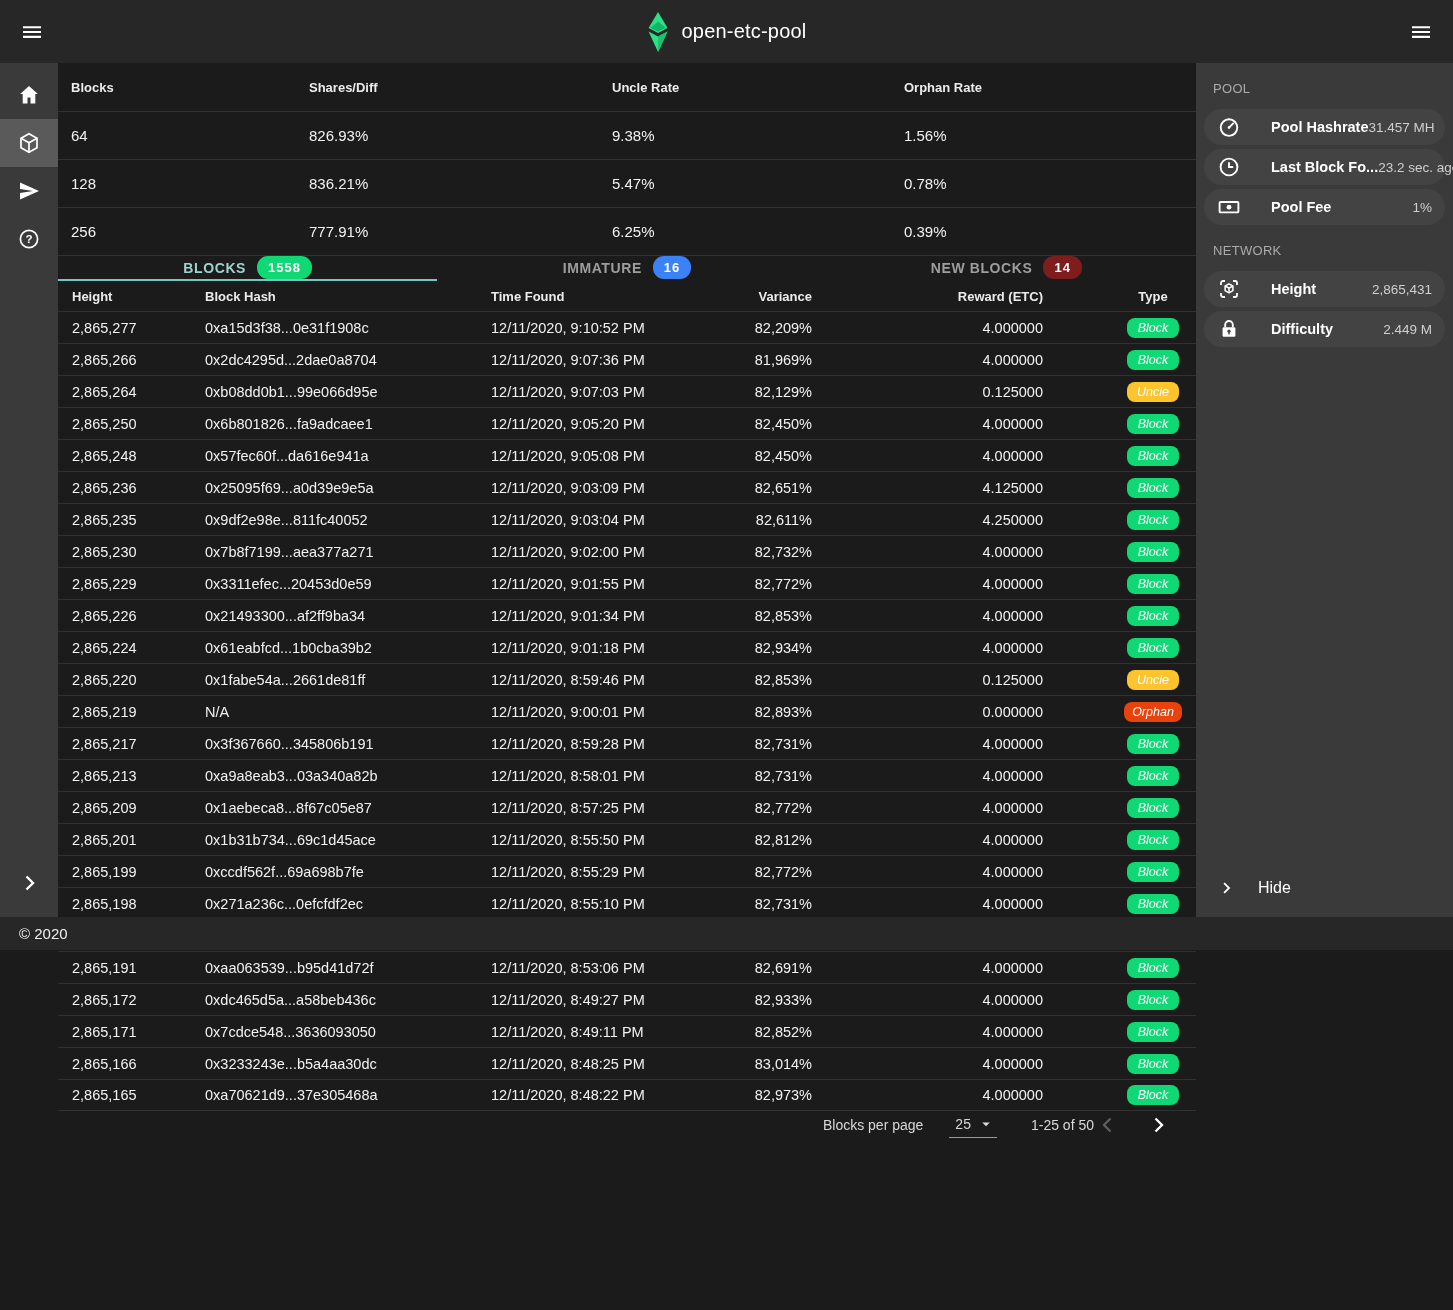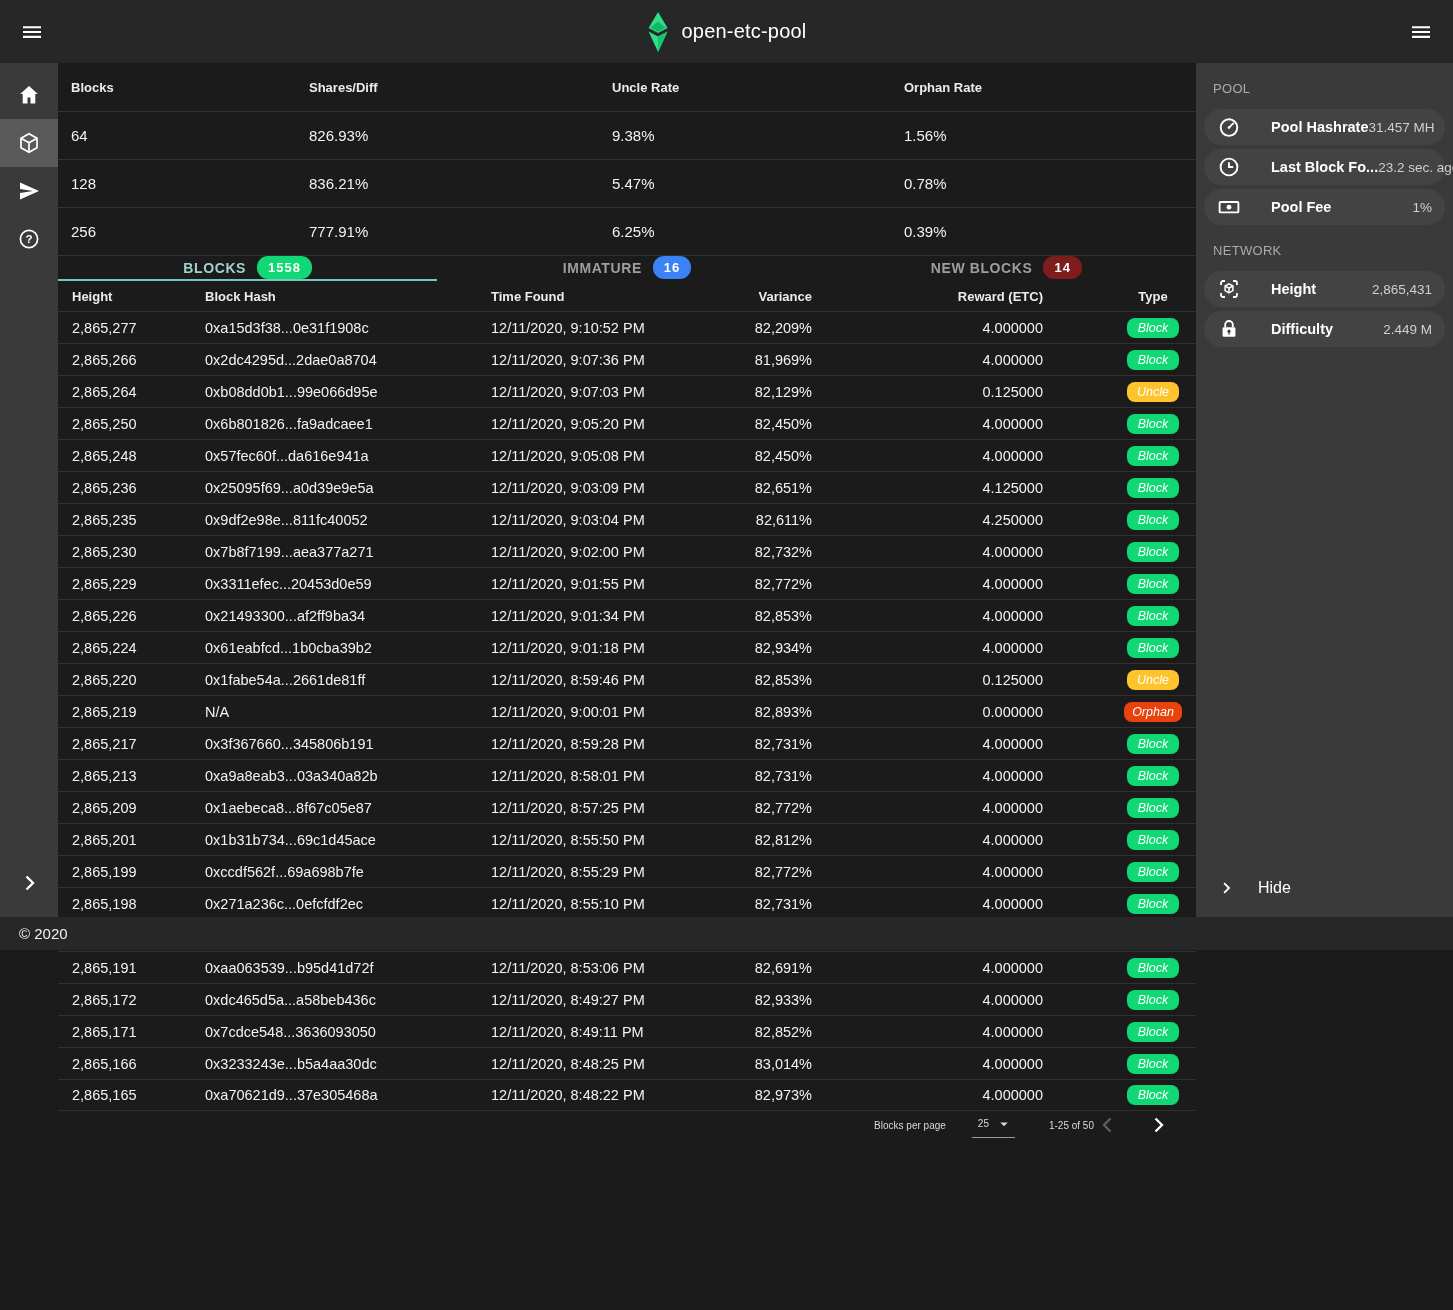--- a/index.html
+++ b/index.html
@@ -45,21 +45,21 @@
   .btable-head > div { font-size:13px; font-weight:bold; color:#ececec; }
   .btable-row { height:32px; border-top:1px solid #313131; }
   .btable-row:last-child { border-bottom:1px solid #313131; }
   .btable-row > div { font-size:14.5px; color:#f2f2f2; }
   .c-height { padding-left:14px; }
   .c-var { text-align:right; padding-right:6px; }
   .c-rew { text-align:right; padding-right:67px; }
   .c-type { text-align:center; }
   .type-badge { display:inline-block; min-width:52px; padding:3px 8px; border-radius:8px; color:#fff; font-size:12.5px; text-align:center;font-style:italic; }
 
-  .pagination { height:62px; display:flex; align-items:center; justify-content:flex-end; padding-right:24px; color:#d9d9d9; font-size:10px; }
+  .pagination { height:62px; display:flex; align-items:center; justify-content:flex-end; padding-right:24px; color:#d9d9d9; font-size:14px; }
   .pp-label { margin-right:26px; }
   .pp-select { display:flex; align-items:center; gap:6px; border-bottom:1px solid #9a9a9a; padding:2px 2px 4px 6px; cursor:pointer; margin-right:34px; }
   .pp-select svg { width:18px; height:18px; }
   .pp-range { }
   .pagebtn { background:none; border:none; width:28px; height:28px; cursor:pointer; padding:2px; }
   .pagebtn svg { width:24px; height:24px; }
   .pagebtn.prev { color:#5f5f5f; margin-right:22px; }
   .pagebtn.next { color:#ffffff; }
   .filler { flex:1; }
 

